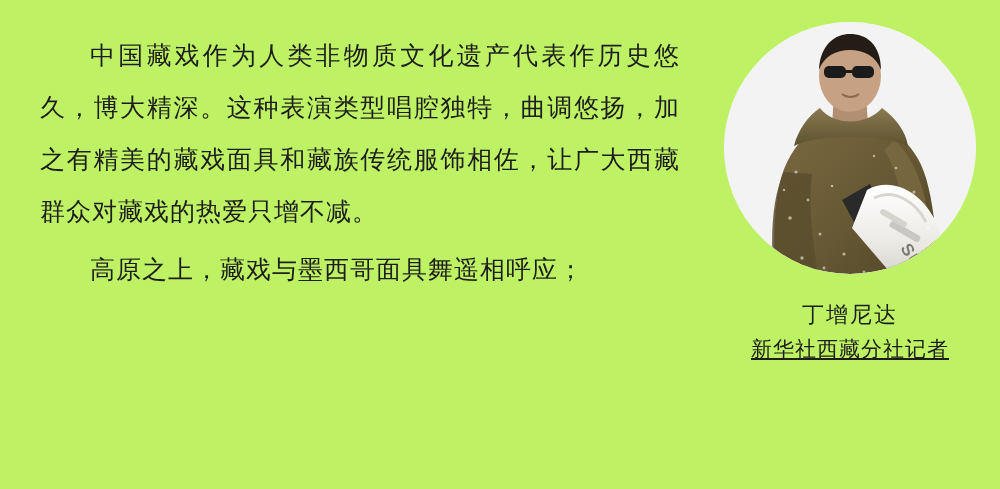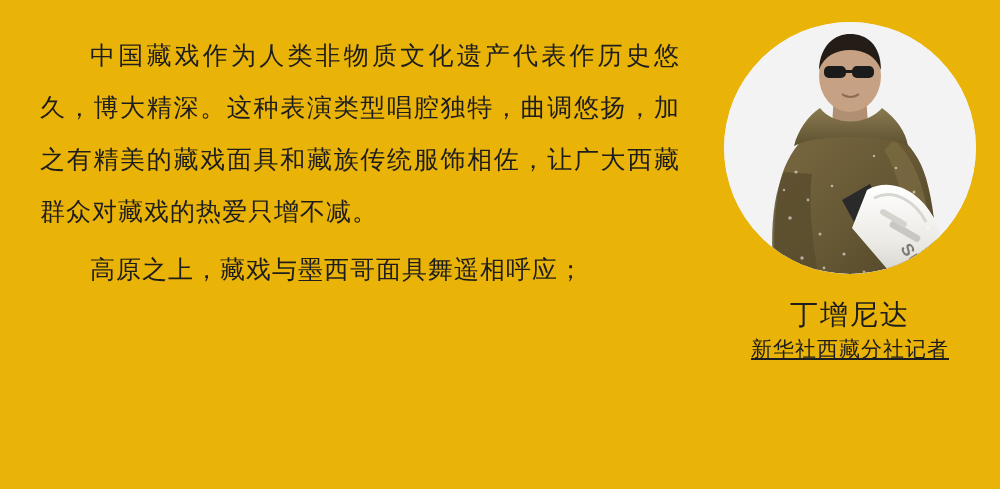--- a/index.html
+++ b/index.html
@@ -11,21 +11,21 @@
     width: 1000px;
     height: 489px;
     overflow: hidden;
     font-family: "Liberation Serif", "DejaVu Serif", serif;
     color: #1a1a1a;
   }
   .page {
     position: relative;
     width: 1000px;
     height: 489px;
-    background: #eab308;
+    background: #bef264;
     display: flex;
     box-sizing: border-box;
   }
   .article {
     width: 700px;
     padding: 30px 20px 20px 40px;
     box-sizing: border-box;
   }
   .article p {
     margin: 0 0 6px 0;
@@ -62,21 +62,21 @@
   .portrait svg {
     display: block;
     width: 100%;
     height: 100%;
   }
   .caption {
     margin-top: 24px;
     text-align: center;
   }
   .caption .name {
-    font-size: 28px;
+    font-size: 22px;
     line-height: 34px;
     letter-spacing: 2px;
     color: #1d1d1d;
     font-family: Liberation Sans, sans-serif;
   }
   .caption .role {
     font-size: 21px;
     line-height: 34px;
     letter-spacing: 1px;
     color: #1d1d1d;

